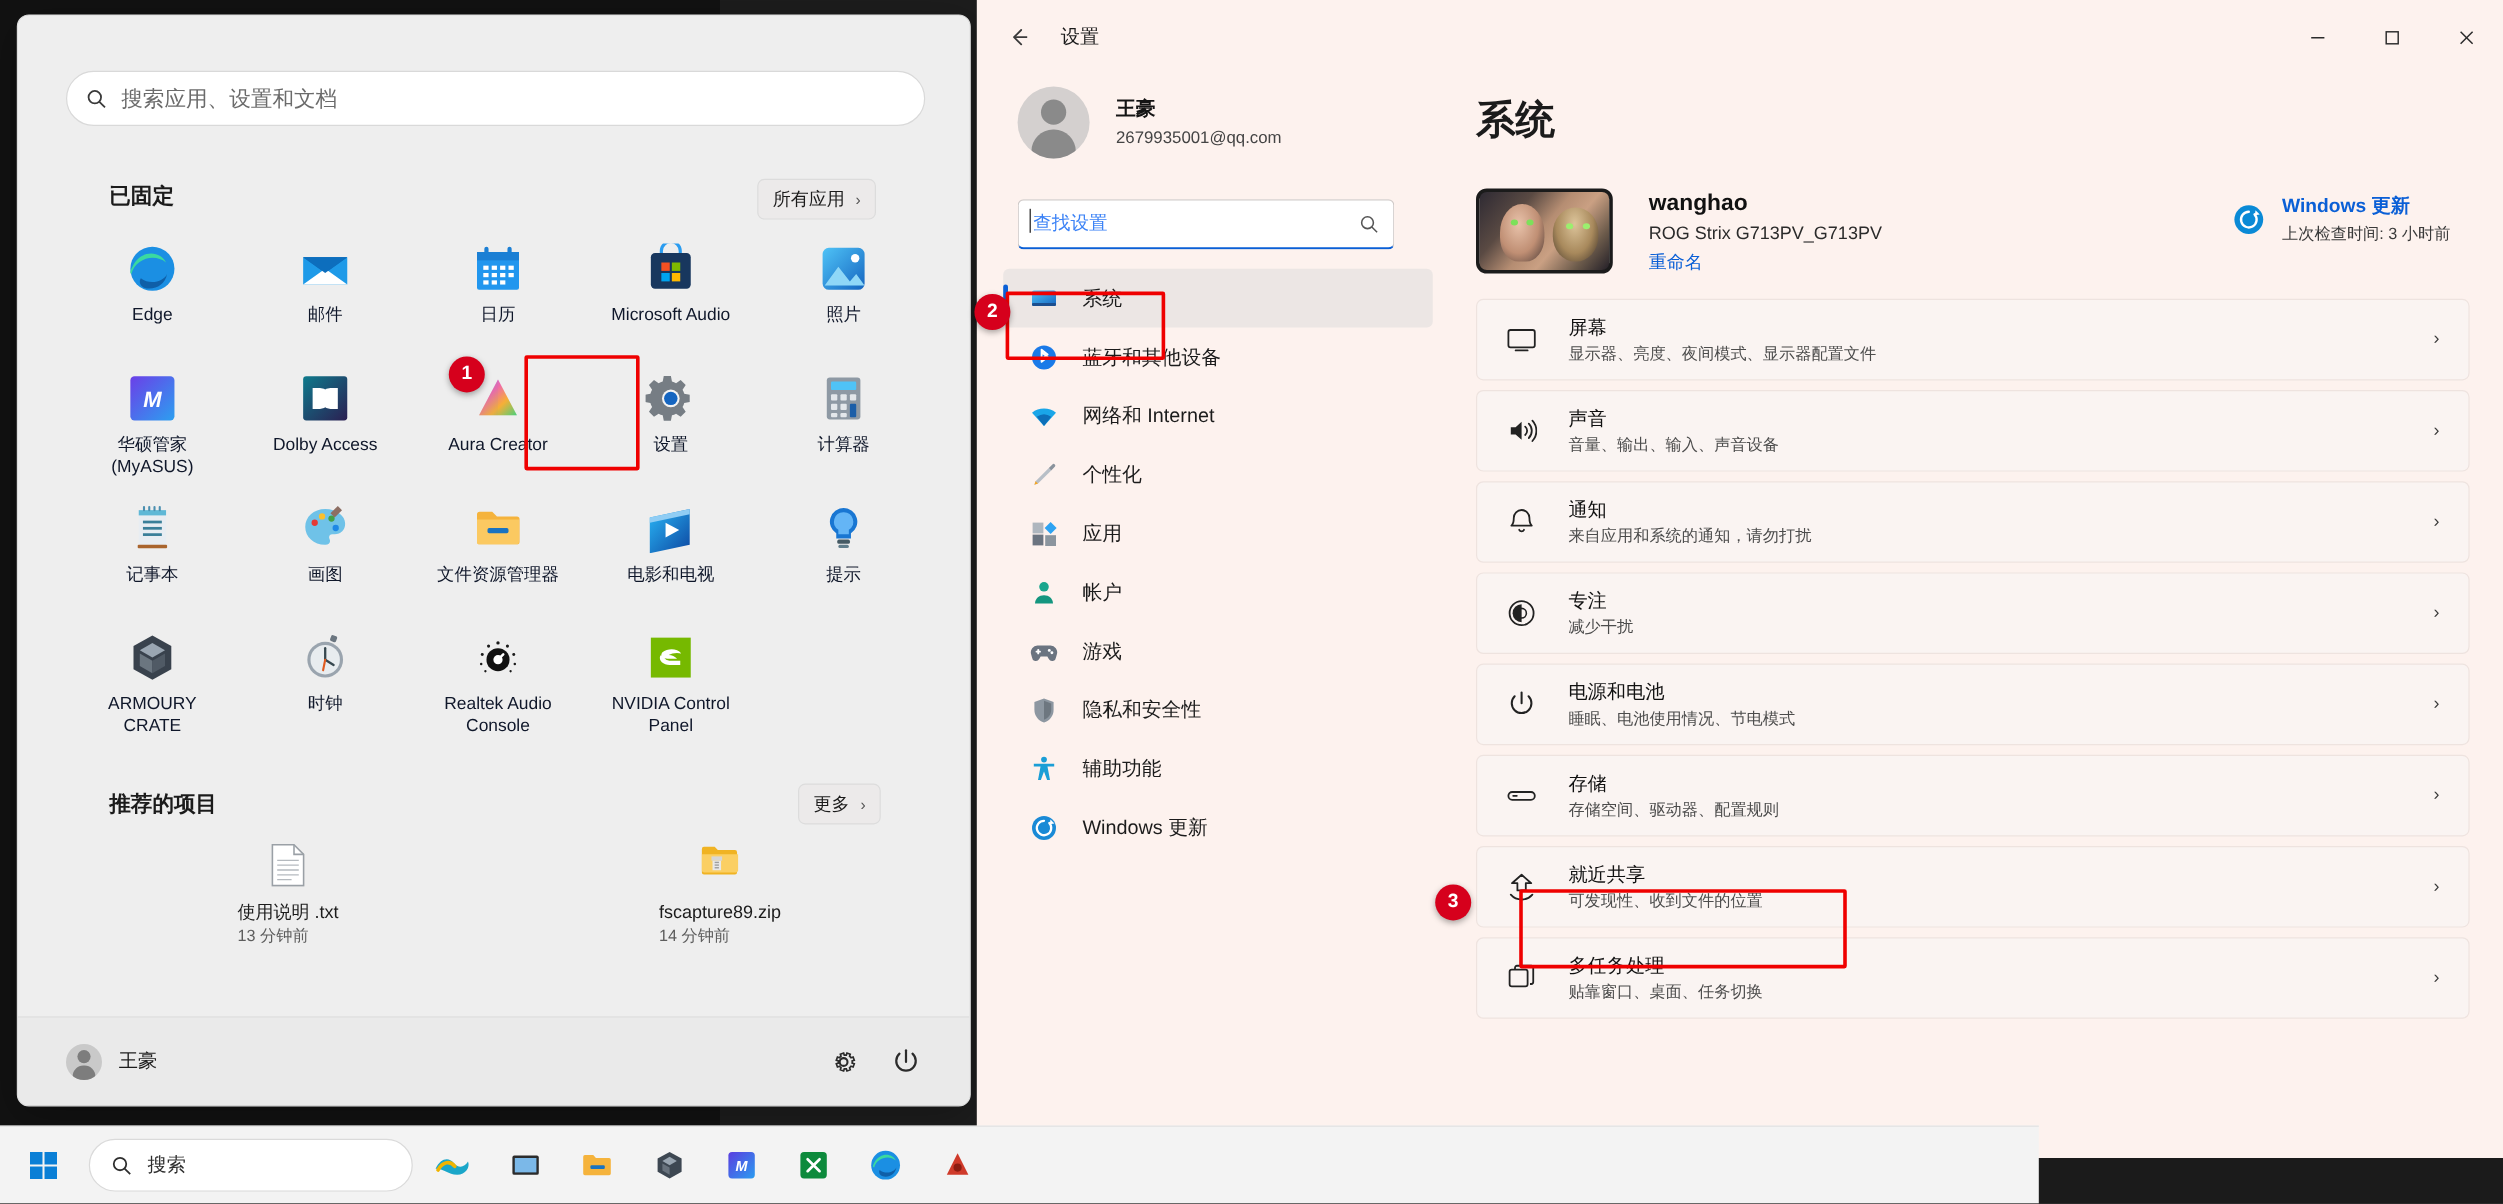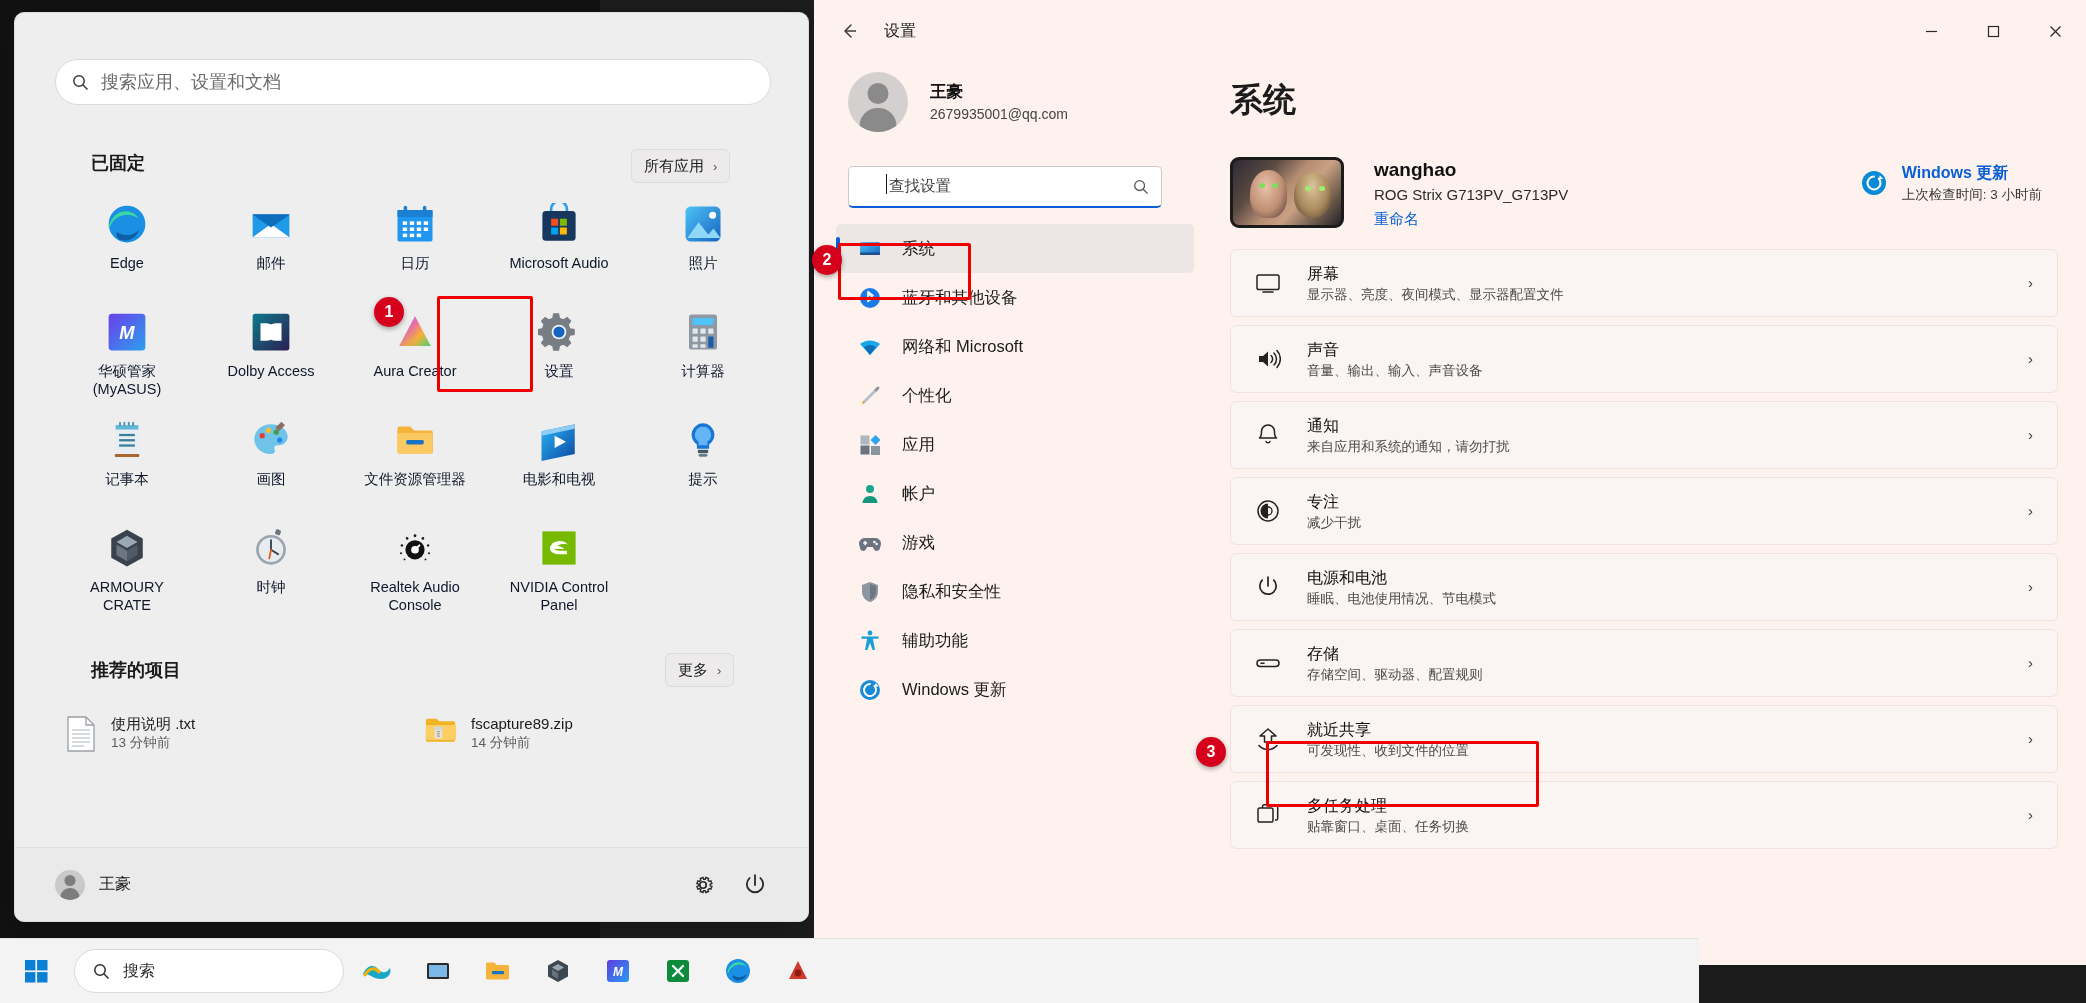--- a/index.html
+++ b/index.html
@@ -53,21 +53,21 @@
   .app-icon { width:42px; height:42px; margin-bottom:9px; }
   .app-label {
     font-size:14.5px; color:#0f172a; text-align:center; line-height:1.25;
     max-width:136px; white-space:pre-line;
   }
 
   #rec-list {
     position:absolute; left:40px; top:690px; width:720px;
     display:grid; grid-template-columns:repeat(2,360px);
   }
-  .rec-item { display:flex; align-items:center; gap:14px; height:60px; padding-left:10px; border-radius:6px;}
+  .rec-item { display:flex; align-items:center; gap:14px; height:60px; padding-left:10px; border-radius:6px;flex-direction:column;}
   .rec-ico { width:32px; height:34px; flex:none; }
   .rec-txt .t1 { font-size:15px; color:#1b1b1b; line-height:1.35; }
   .rec-txt .t2 { font-size:13.5px; color:#5d5d5d; line-height:1.35; }
 
   #start-footer {
     position:absolute; left:0; bottom:0; width:100%; height:74px;
     background:#eaeaea; border-top:1px solid #dedede;
     display:flex; align-items:center; justify-content:space-between; padding:0 40px;
   }
   #user-chip { display:flex; align-items:center; gap:14px; font-size:16px; color:#1b1b1b; }
@@ -100,21 +100,21 @@
   .avatar-lg::before { content:""; position:absolute; left:50%; top:11px; width:21px; height:21px; border-radius:50%; background:#8a8a8a; transform:translateX(-50%); }
   .avatar-lg::after { content:""; position:absolute; left:50%; top:36px; width:37px; height:25px; border-radius:18px 18px 0 0; background:#8a8a8a; transform:translateX(-50%); }
   #profile .nm { font-size:16.5px; color:#141414; font-weight:600; line-height:1.5; }
   #profile .em { font-size:14px; color:#444; line-height:1.5; }
 
   #find-box {
     margin:34px 0 0 12px; width:314px; height:42px; background:#fff;
     border:1px solid #cfcac8; border-bottom:2.5px solid #0a5fd6; border-radius:5px;
     display:flex; align-items:center; justify-content:space-between; padding:0 12px;
   }
-  #find-box .fp { font-size:15.5px; color:#404040; position:relative;margin-left:28px; }
+  #find-box .fp { font-size:15.5px; color:#3b82f6; position:relative; }
   #find-box .fp::before { content:""; position:absolute; left:-3px; top:-2px; width:1px; height:20px; background:#1b1b1b; }
 
   #nav { margin-top:16px; }
   .nav-item {
     height:49px; width:358px; display:flex; align-items:center; gap:20px;
     padding-left:22px; border-radius:5px; position:relative;
   }
   .nav-item.active { background:#ece6e4; }
   .nav-item.active::before {
     content:""; position:absolute; left:0; top:13px; width:3.5px; height:22px;
@@ -582,21 +582,21 @@
                   <circle cx="12" cy="12" r="10" fill="#1a7ae8"></circle>
                   <path d="M10 7.5l5 4-5 4V5.5l5 4-5 4" fill="none" stroke="#fff" stroke-width="1.6" stroke-linejoin="round"></path>
                 </svg></span>
     <span class="nav-lbl">蓝牙和其他设备</span>
             </div>
             <div class="nav-item">
               <span class="nav-ico"><svg viewBox="0 0 24 24">
                   <path d="M2 9a16 16 0 0120 0l-10 11z" fill="#1aa6e8"></path>
                   <path d="M6 12.2a10.5 10.5 0 0112 0L12 20z" fill="#0d6fb8"></path>
                 </svg></span>
-    <span class="nav-lbl">网络和 Microsoft</span>
+    <span class="nav-lbl">网络和 Internet</span>
             </div>
             <div class="nav-item">
               <span class="nav-ico"><svg viewBox="0 0 24 24">
                   <path d="M4 20l3-1 11-11-2-2L5 17z" fill="#b8bfc7"></path>
                   <path d="M16 6l2 2 3-3a1.4 1.4 0 00-2-2z" fill="#8a939c"></path>
                   <path d="M4 20l1-3 2 2z" fill="#f5a623"></path>
                 </svg></span>
     <span class="nav-lbl">个性化</span>
             </div>
             <div class="nav-item">

